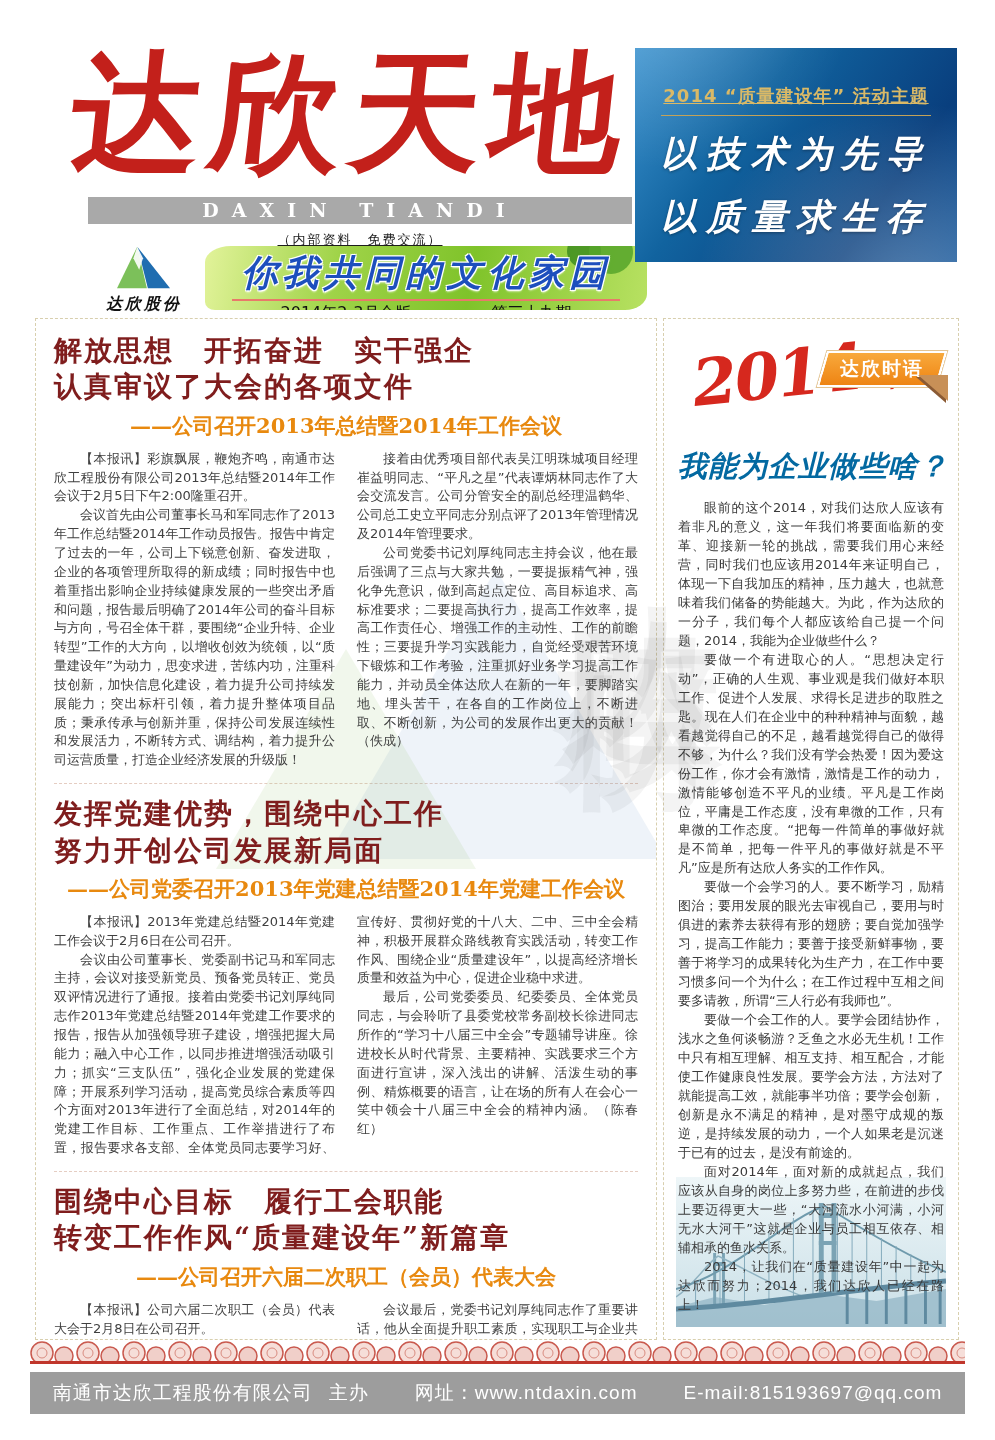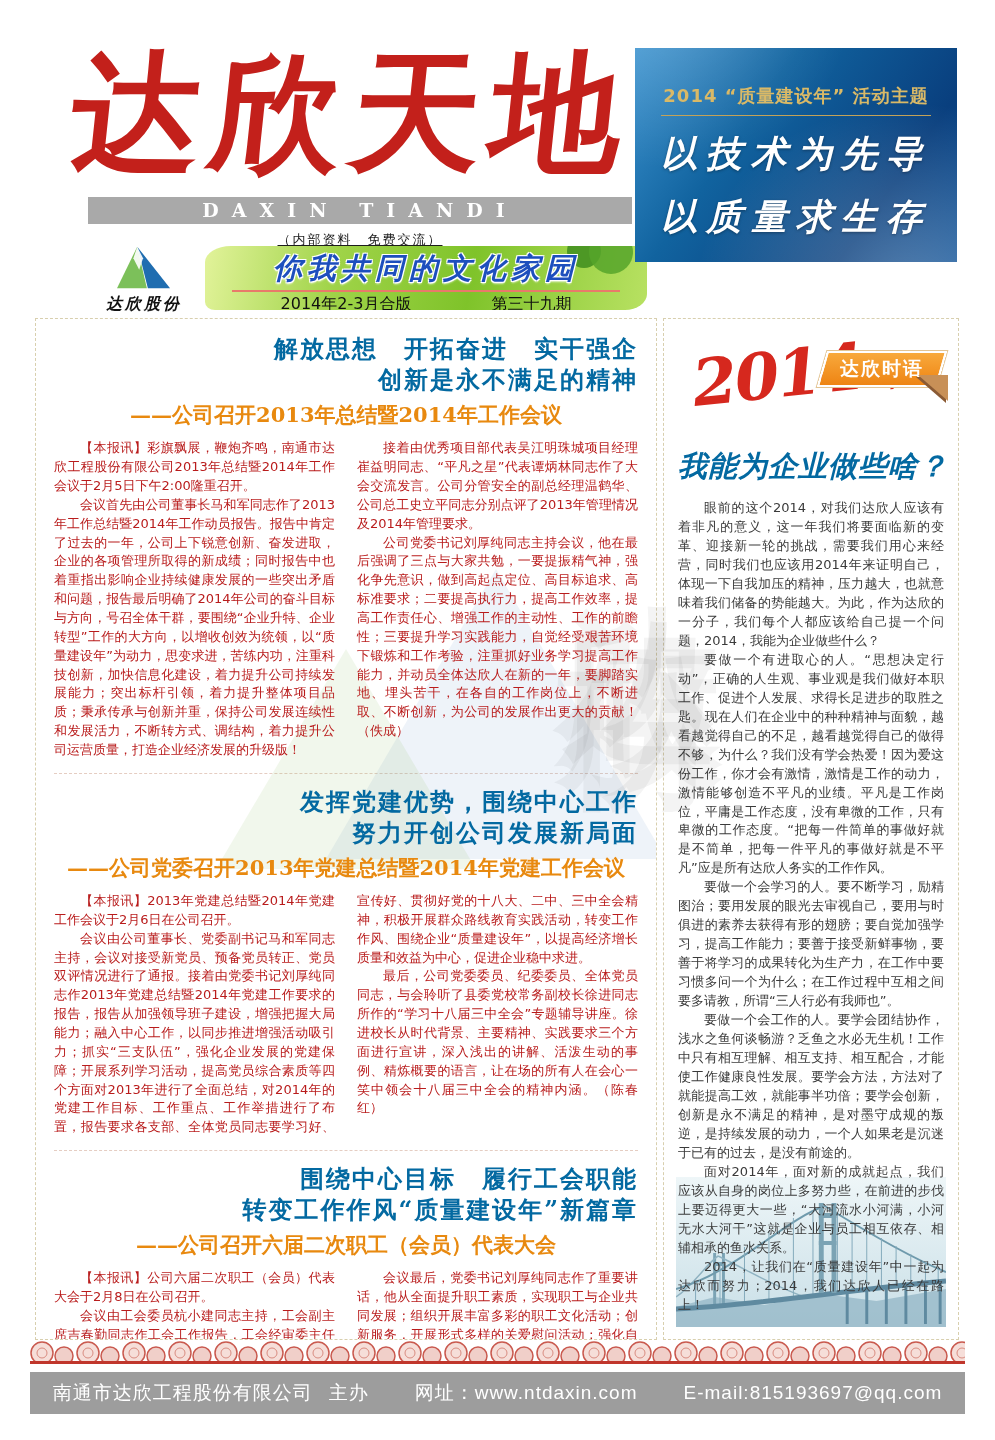--- a/index.html
+++ b/index.html
@@ -51,21 +51,21 @@
     border-radius: 50%; background: #3e8d1e; opacity:.85;
   }
   .green-banner::after {
     content:""; position:absolute; right: 14px; top: -16px; width: 44px; height: 44px;
     border-radius: 50%; background: #56a42a; opacity:.85;
   }
   .banner-slogan {
     position: relative; z-index: 2;
     text-align: center; margin-top: 3px;
     font-family: "DejaVu Serif", serif; font-style: italic; font-weight: bold;
-    font-size: 29px; letter-spacing: 5px; color: #1d4fbd;
+    font-size: 36px; letter-spacing: 5px; color: #1d4fbd;
     text-shadow: -1px -1px 0 #fff, 1px -1px 0 #fff, -1px 1px 0 #fff, 1px 1px 0 #fff, 0 2px 2px rgba(255,255,255,.8);
     white-space: nowrap;
   }
   .banner-underline {
     position: relative; z-index: 2;
     width: 88%; height: 2px; margin: 1px auto 2px; background: #e87a6a;
   }
   .banner-issue {
     position: relative; z-index: 2;
     display: flex; justify-content: center; gap: 80px;
@@ -78,20 +78,21 @@
     background:
       radial-gradient(ellipse at 85% 115%, rgba(255,255,255,.30), rgba(255,255,255,0) 55%),
       radial-gradient(ellipse at 10% -20%, rgba(255,255,255,.18), rgba(255,255,255,0) 45%),
       linear-gradient(125deg, #3c93cf 0%, #11639f 35%, #093f7e 75%, #0c4f95 100%);
     overflow: hidden;
   }
   .theme-heading {
     margin-top: 36px; text-align: center;
     color: #d9b967; font-weight: bold; font-size: 18px; letter-spacing: 1px;
     white-space: nowrap;
+    text-decoration: underline;
   }
   .theme-underline { width: 84%; height: 1px; background: #c3a258; margin: 7px auto 10px; }
   .theme-line {
     text-align: center; color: #ffffff;
     font-family: "DejaVu Serif", serif; font-style: italic; font-weight: bold;
     font-size: 36px; letter-spacing: 9px; margin-top: 14px;
     text-shadow: 0 1px 3px rgba(0,0,0,.35);
     white-space: nowrap;
   }
 
@@ -121,33 +122,33 @@
   .wm-text {
     position: absolute; z-index: 0; left: 560px; top: 470px;
     writing-mode: vertical-rl;
     font-family: "DejaVu Serif", serif; font-weight: bold;
     font-size: 165px; line-height: 1; color: rgba(60,60,60,.055);
     letter-spacing: 18px; pointer-events: none;
   }
 
   article { position: relative; z-index: 1; }
   .art-title {
-    margin: 0; text-align: right;
+    margin: 0; text-align: left;
     font-family: "DejaVu Serif", serif; font-weight: bold;
-    color: #0369a1; font-size: 24px; line-height: 1.3; letter-spacing: 2px;
+    color: #7f1d1d; font-size: 28px; line-height: 1.3; letter-spacing: 2px;
     white-space: nowrap;
   }
   .art-subtitle {
     margin: 6px 0 10px; text-align: center;
     font-family: "DejaVu Serif", serif; font-weight: bold;
     color: #e8890f; font-size: 21px; white-space: nowrap;
   }
   .art-body {
     column-count: 2; column-gap: 22px;
-    text-align: justify; font-size: 13px; line-height: 1.45; color: #b91c1c;
+    text-align: justify; font-size: 13px; line-height: 1.45; color: #404040;
   }
   .art-body p { margin: 0; text-indent: 2em; }
   .dashed-sep { border-top: 1px dashed #e5cdc2; margin: 13px 0 12px; }
 
   
   .sidebar-head { position: relative; height: 116px; z-index: 1; }
   .year-graphic {
     position: absolute; left: 14px; top: 4px;
     font-family: "DejaVu Serif", serif; font-style: italic; font-weight: bold;
     color: #d6281e; transform: rotate(-6deg); white-space: nowrap;
@@ -233,21 +234,21 @@
     </div>
   </header>
 
   <section class="articles-box">
     <div class="wm-tri blue"></div>
     <div class="wm-tri green"></div>
 
     <article>
       <h2 class="art-title">
         <span>解放思想　开拓奋进　实干强企</span><br>
-        <span>创新是永不满足的精神</span>
+        <span>认真审议了大会的各项文件</span>
       </h2>
       <h3 class="art-subtitle">——公司召开2013年总结暨2014年工作会议</h3>
       <div class="art-body">
         <p>【本报讯】彩旗飘展，鞭炮齐鸣，南通市达欣工程股份有限公司2013年总结暨2014年工作会议于2月5日下午2:00隆重召开。</p>
         <p>会议首先由公司董事长马和军同志作了2013年工作总结暨2014年工作动员报告。报告中肯定了过去的一年，公司上下锐意创新、奋发进取，企业的各项管理所取得的新成绩；同时报告中也着重指出影响企业持续健康发展的一些突出矛盾和问题，报告最后明确了2014年公司的奋斗目标与方向，号召全体干群，要围绕“企业升特、企业转型”工作的大方向，以增收创效为统领，以“质量建设年”为动力，思变求进，苦练内功，注重科技创新，加快信息化建设，着力提升公司持续发展能力；突出标杆引领，着力提升整体项目品质；秉承传承与创新并重，保持公司发展连续性和发展活力，不断转方式、调结构，着力提升公司运营质量，打造企业经济发展的升级版！</p>
         <p>接着由优秀项目部代表吴江明珠城项目经理崔益明同志、“平凡之星”代表谭炳林同志作了大会交流发言。公司分管安全的副总经理温鹤华、公司总工史立平同志分别点评了2013年管理情况及2014年管理要求。</p>
         <p>公司党委书记刘厚纯同志主持会议，他在最后强调了三点与大家共勉，一要提振精气神，强化争先意识，做到高起点定位、高目标追求、高标准要求；二要提高执行力，提高工作效率，提高工作责任心、增强工作的主动性、工作的前瞻性；三要提升学习实践能力，自觉经受艰苦环境下锻炼和工作考验，注重抓好业务学习提高工作能力，并动员全体达欣人在新的一年，要脚踏实地、埋头苦干，在各自的工作岗位上，不断进取、不断创新，为公司的发展作出更大的贡献！（佚成）</p>
       </div>
     </article>
 

